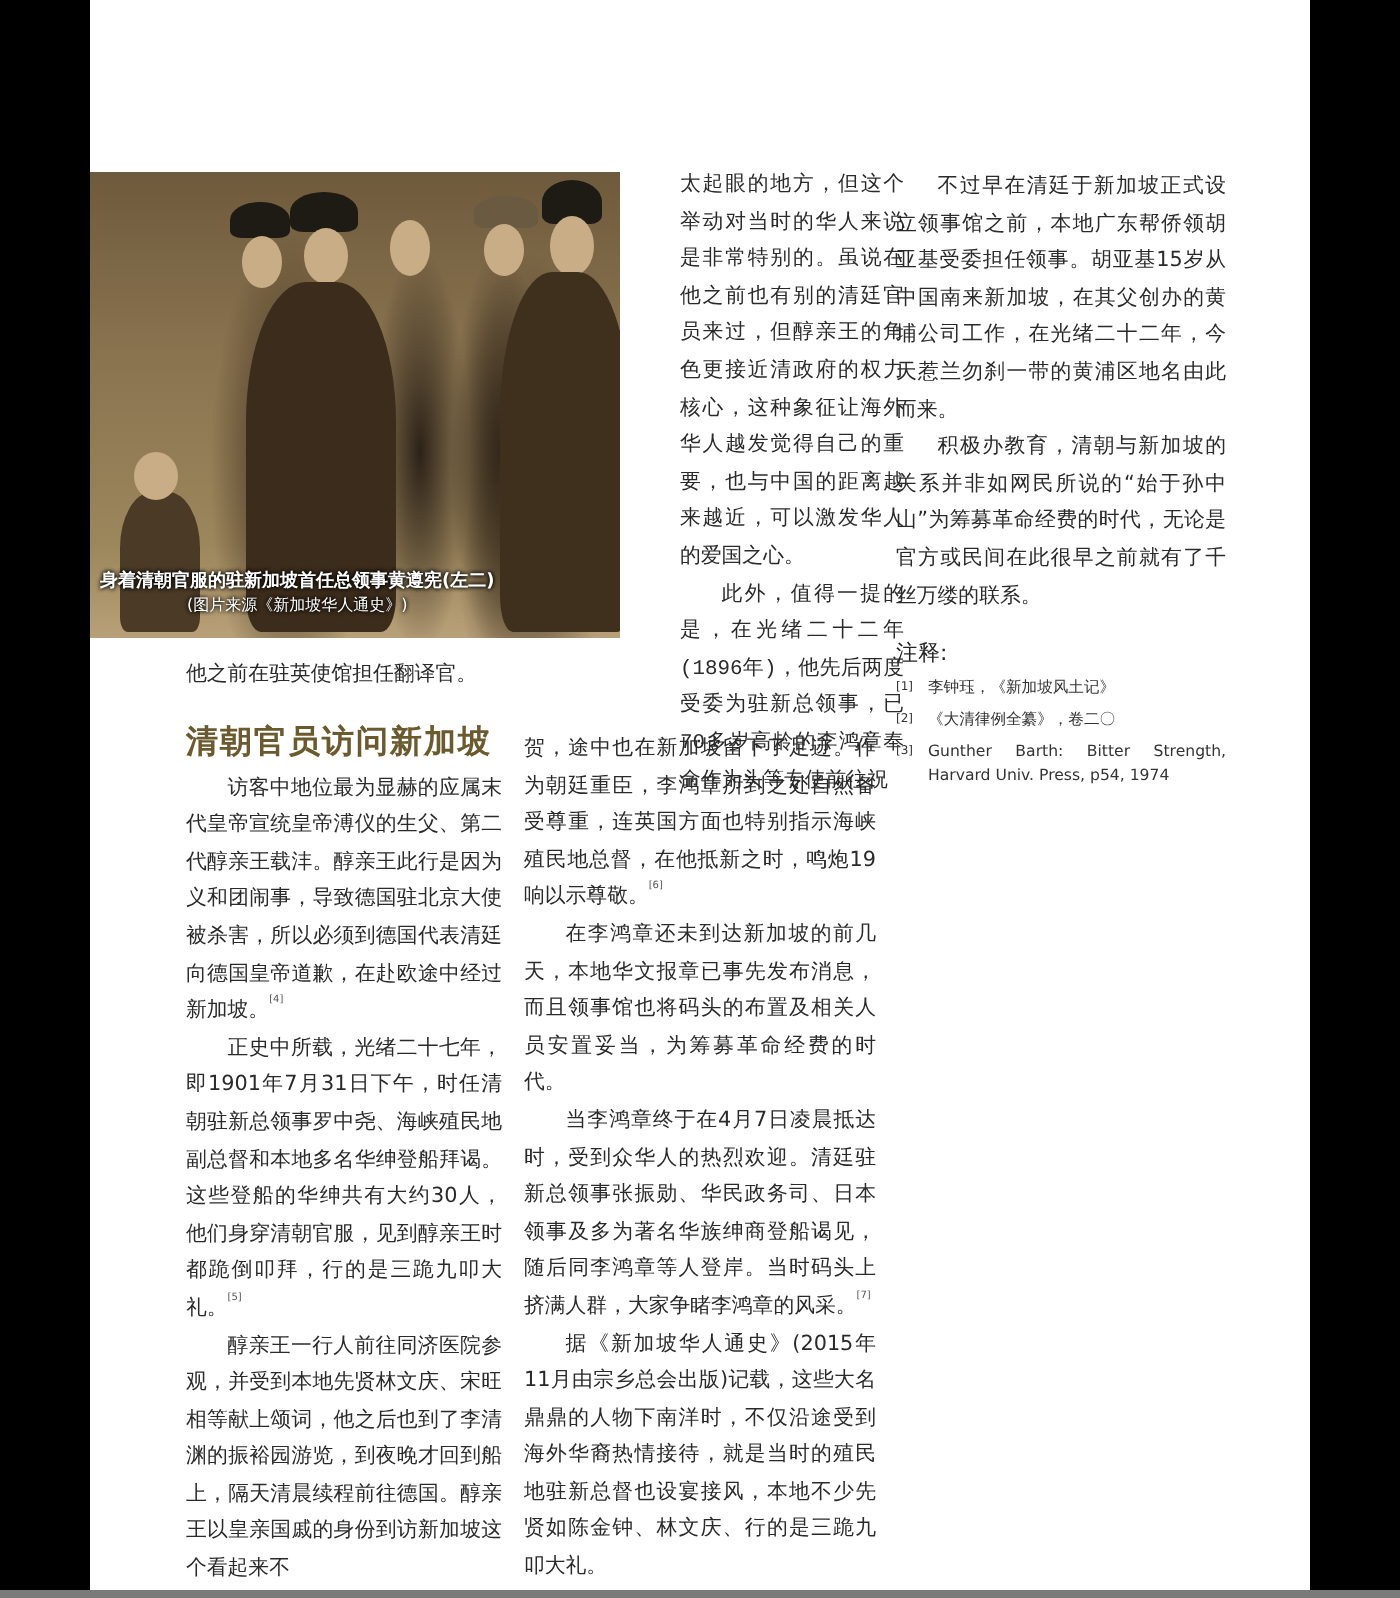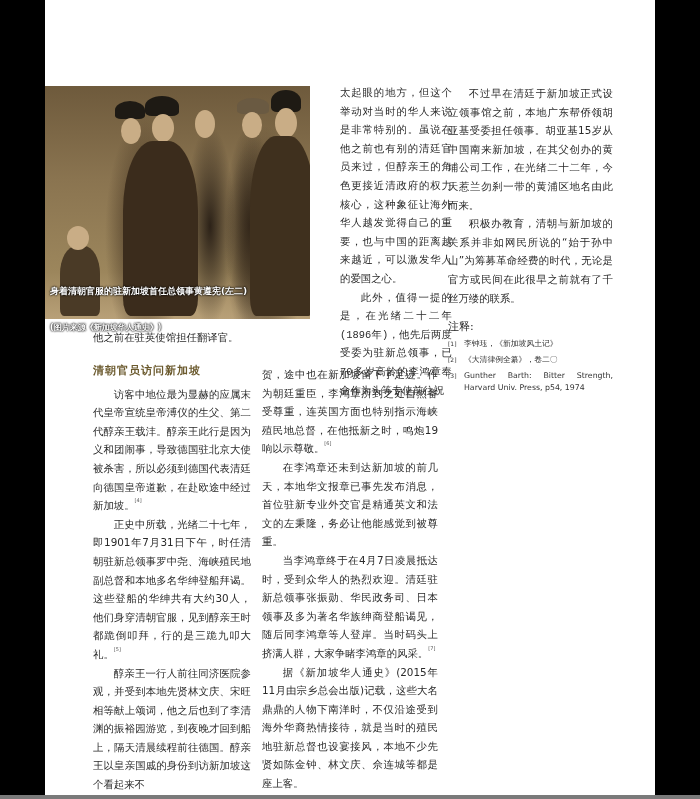--- a/index.html
+++ b/index.html
@@ -9,26 +9,26 @@
   .photo{position:absolute;left:45px;top:86px;width:265px;height:233px;overflow:hidden;
     background:
       radial-gradient(ellipse 40px 120px at 100px 150px,#3a2a1a 0%,rgba(58,42,26,0) 100%),
       radial-gradient(ellipse 40px 120px at 220px 160px,#3a2c1c 0%,rgba(58,42,26,0) 100%),
       radial-gradient(ellipse 25px 100px at 165px 140px,#2c2218 0%,rgba(44,34,24,0) 100%),
       radial-gradient(ellipse 25px 100px at 205px 140px,#2c2218 0%,rgba(44,34,24,0) 100%),
       linear-gradient(180deg,#6e5a3c 0%,#8a7450 40%,#9c865c 80%,#b8a078 100%);}
   .figure{position:absolute;border-radius:40% 40% 10% 10%;}
   .head{position:absolute;border-radius:50%;background:#c9ad86;}
   .hat{position:absolute;border-radius:50% 50% 20% 20%;background:#1e1a14;}
-  .caption{position:absolute;left:50px;top:286px;color:#fff;font-size:9px;font-weight:bold;line-height:11px;text-shadow:0 0 2px #000,0 0 2px #000;}
-  .caption .src{font-size:8px;font-weight:bold;margin-top:25px;}
+  .caption{position:absolute;left:50px;top:286px;color:#fff;font-size:9px;font-weight:bold;line-height:11px;text-shadow:0 0 2px #000,0 0 2px #000;text-align:center;}
+  .caption .src{font-size:8px;font-weight:normal;}
   .col{position:absolute;font-size:10.4px;line-height:18.6px;color:#2a2a2a;text-align:justify;}
   .col p{margin:0;}
   .ind{text-indent:2em;}
-  .sub-heading{font-size:11px;font-weight:bold;color:#6b5a2e;letter-spacing:1px;margin:14px 0 4px 0;line-height:20px;}
+  .sub-heading{font-size:16px;font-weight:bold;color:#6b5a2e;letter-spacing:1px;margin:14px 0 4px 0;line-height:20px;}
   sup{font-size:5px;vertical-align:top;line-height:8px;color:#555;}
   .notes-title{font-size:11px;font-weight:normal;margin:14px 0 5px 0;color:#222;line-height:12px;}
   .note{font-size:7.8px;line-height:12px;color:#333;display:flex;margin-bottom:4px;}
   .note .num{width:16px;flex:none;font-size:6px;}
   .page-num{position:absolute;left:70px;top:808px;font-size:9.5px;color:#333;}
 </style>
 </head>
 <body>
 
 <div class="page"></div>
@@ -61,23 +61,23 @@
   <p class="ind">醇亲王一行人前往同济医院参观，并受到本地先贤林文庆、宋旺相等献上颂词，他之后也到了李清渊的振裕园游览，到夜晚才回到船上，隔天清晨续程前往德国。醇亲王以皇亲国戚的身份到访新加坡这个看起来不</p>
 </div>
 
 <div class="col" style="left:340px;top:84px;width:112px;font-family:Liberation Mono, monospace;">
   <p>太起眼的地方，但这个举动对当时的华人来说是非常特别的。虽说在他之前也有别的清廷官员来过，但醇亲王的角色更接近清政府的权力核心，这种象征让海外华人越发觉得自己的重要，也与中国的距离越来越近，可以激发华人的爱国之心。</p>
   <p class="ind">此外，值得一提的是，在光绪二十二年(1896年)，他先后两度受委为驻新总领事，已70多岁高龄的李鸿章奉命作为头等专使前往祝</p>
 </div>
 
 <div class="col" style="left:262px;top:365px;width:176px;">
   <p><span>贺，途中也在新加坡留下了足迹。作为朝廷重臣，李鸿章所到之处自然备受尊重，连英国方面也特别指示海峡殖民地总督，在他抵新之时，鸣炮19响以示尊敬。</span><sup>[6]</sup></p>
-  <p class="ind">在李鸿章还未到达新加坡的前几天，本地华文报章已事先发布消息，首位驻新专业外交官是精通英文和法文的左秉隆，务必让他能感觉到被尊重。</p>
+  <p class="ind">在李鸿章还未到达新加坡的前几天，本地华文报章已事先发布消息，而且领事馆也将码头的布置及相关人员安置妥当，为筹募革命经费的时代。</p>
   <p class="ind"><span>当李鸿章终于在4月7日凌晨抵达时，受到众华人的热烈欢迎。清廷驻新总领事张振勋、华民政务司、日本领事及多为著名华族绅商登船谒见，随后同李鸿章等人登岸。当时码头上挤满人群，大家争睹李鸿章的风采。</span><sup>[7]</sup></p>
-  <p class="ind">据《新加坡华人通史》(2015年11月由宗乡总会出版)记载，这些大名鼎鼎的人物下南洋时，不仅沿途受到海外华裔热情接待，就是当时的殖民地驻新总督也设宴接风，本地不少先贤如陈金钟、林文庆、佘连城等都是座上客。</p>
+  <p class="ind">据《新加坡华人通史》(2015年11月由宗乡总会出版)记载，这些大名鼎鼎的人物下南洋时，不仅沿途受到海外华裔热情接待，就是当时的殖民地驻新总督也设宴接风，本地不少先贤如陈金钟、林文庆、行的是三跪九叩大礼。</p>
 
 </div>
 
 <div class="col" style="left:448px;top:84px;width:165px;">
   <p class="ind">不过早在清廷于新加坡正式设立领事馆之前，本地广东帮侨领胡亚基受委担任领事。胡亚基15岁从中国南来新加坡，在其父创办的黄埔公司工作，在光绪二十二年，今天惹兰勿刹一带的黄浦区地名由此而来。</p>
   <p class="ind">积极办教育，清朝与新加坡的关系并非如网民所说的“始于孙中山”为筹募革命经费的时代，无论是官方或民间在此很早之前就有了千丝万缕的联系。</p>
 
   <div class="notes-title">注释:</div>
   <div>
     <div class="note">

